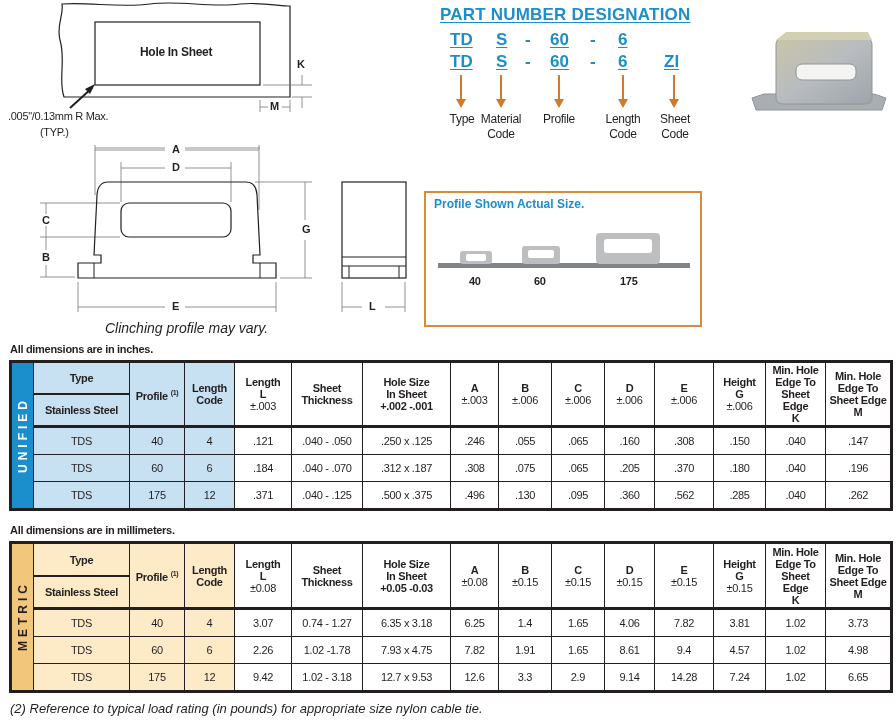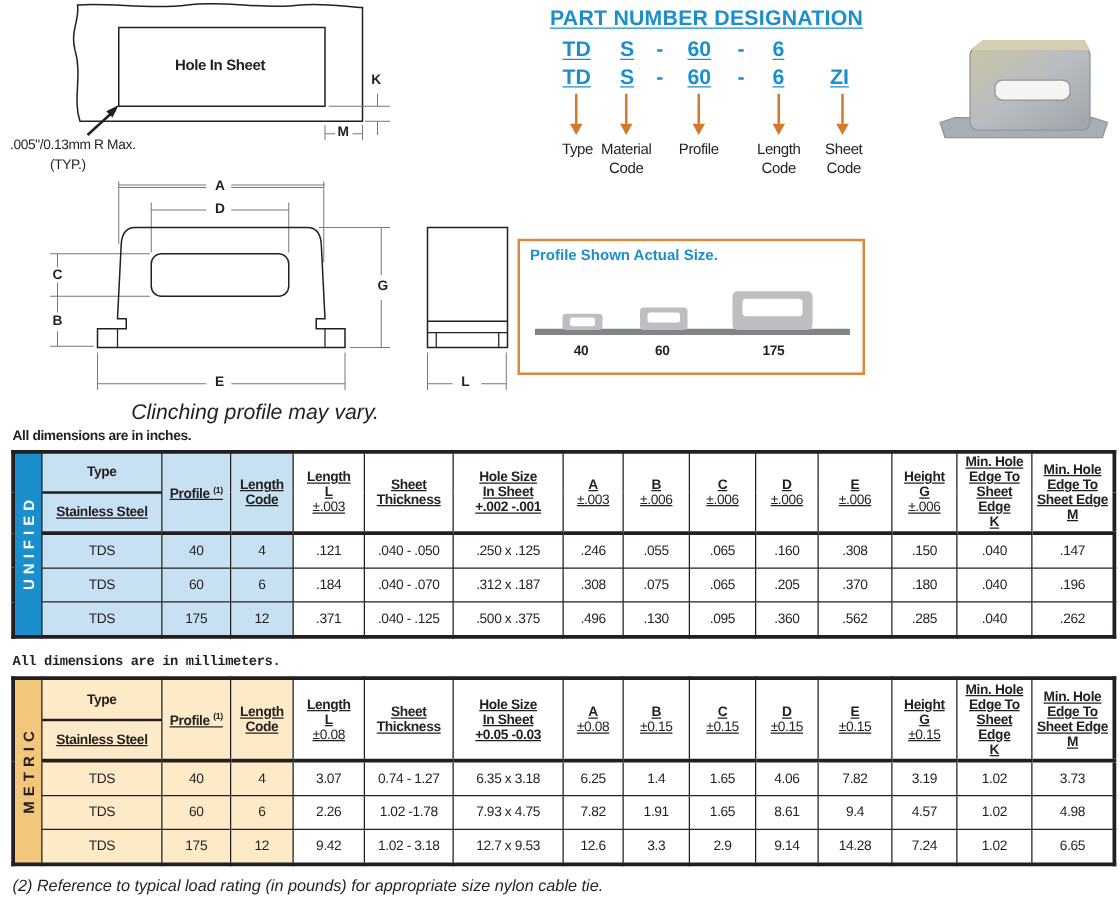--- a/index.html
+++ b/index.html
@@ -10,36 +10,36 @@
 
   
   .pnd-title { left: 440px; top: 5px; font-size: 17px; font-weight: bold; color: #1b8fcc; text-decoration: underline; text-underline-offset: 2px; letter-spacing: 0.2px; }
   .pnd-code { font-size: 17px; font-weight: bold; color: #1b8fcc; text-decoration: underline; text-underline-offset: 2px; }
   .pnd-dash { font-size: 17px; font-weight: bold; color: #1b8fcc; }
   .pnd-arrow { width: 2px; background: #d07a2a; }
   .pnd-arrowhead { width: 0; height: 0; border-left: 5px solid transparent; border-right: 5px solid transparent; border-top: 9px solid #d07a2a; }
   .pnd-label { font-size: 12px; text-align: center; line-height: 15px; color: #231f20; }
 
   
-  .profile-box { left: 414px; top: 191px; width: 278px; height: 109px; border: 2px solid #d98a3d; background: #fff; }
+  .profile-box { left: 424px; top: 191px; width: 278px; height: 136px; border: 2px solid #d98a3d; background: #fff; }
   .profile-title { left: 8px; top: 4px; font-size: 12px; font-weight: bold; color: #1b8fcc; }
   .profile-label { font-size: 11px; font-weight: bold; }
 
   
   .note { font-size: 11px; font-weight: bold; }
   table.spec { border-collapse: collapse; position: absolute; font-size: 11px; text-align: center; }
   table.spec td, table.spec th { border: 1px solid #231f20; padding: 0 2px; font-weight: normal; }
   table.spec th { font-weight: bold; line-height: 12px; }
   .outer { border: 3px solid #231f20; }
   .side-unified { background: #1b8fcc; color: #fff; }
   .side-metric { background: #f2c77c; color: #231f20; }
   .side-label { writing-mode: vertical-rl; transform: rotate(180deg); font-weight: bold; font-size: 12px; letter-spacing: 4px; font-family: "Liberation Sans", sans-serif; }
   .u-fill { background: #c7e1f2; }
   .m-fill { background: #fdebc8; }
-  .thick-b { border-bottom: 3px solid #231f20 !important; text-decoration: underline; }
+  .thick-b { border-bottom: 3px solid #231f20 !important; }
   .footnote { left: 10px; top: 701px; font-size: 13px; font-style: italic; }
   .dim { font-size: 11px; font-weight: bold; }
 </style>
 </head>
 <body>
 
 <div class="abs" style="left:0;top:0;width:320px;height:150px;">
   <svg width="320" height="150">
     <path d="M62,4 C90,2 120,8 150,4 C180,0 210,8 240,4 C260,2 280,6 290,6 L290,97 L64,97 C58,80 66,60 60,40 C56,25 64,15 62,4 Z" fill="none" stroke="#231f20" stroke-width="1.2"></path>
     <rect x="95" y="22" width="165" height="63" fill="none" stroke="#231f20" stroke-width="1.2"></rect>
@@ -103,21 +103,21 @@
     <line x1="349" y1="126" x2="349" y2="138" stroke="#231f20" stroke-width="1"></line>
     <line x1="399" y1="126" x2="399" y2="138" stroke="#231f20" stroke-width="1"></line>
   </svg>
   <div class="abs dim" style="left:172px;top:3px;">A</div>
   <div class="abs dim" style="left:172px;top:21px;">D</div>
   <div class="abs dim" style="left:42px;top:74px;">C</div>
   <div class="abs dim" style="left:42px;top:111px;">B</div>
   <div class="abs dim" style="left:302px;top:83px;">G</div>
   <div class="abs dim" style="left:172px;top:160px;">E</div>
   <div class="abs dim" style="left:369px;top:160px;">L</div>
-  <div class="abs" style="left:105px;top:180px;font-size:17px;font-style:italic;">Clinching profile may vary.</div>
+  <div class="abs" style="left:105px;top:180px;font-size:14px;font-style:italic;">Clinching profile may vary.</div>
 </div>
 
 <div class="abs pnd-title">PART NUMBER DESIGNATION</div>
 
 <div class="abs" style="left:450px;top:30px;width:260px;height:20px;">
   <span class="abs pnd-code" style="left:0;">TD</span>
   <span class="abs pnd-code" style="left:46px;">S</span>
   <span class="abs pnd-dash" style="left:75px;">-</span>
   <span class="abs pnd-code" style="left:100px;">60</span>
   <span class="abs pnd-dash" style="left:140px;">-</span>
@@ -332,21 +332,21 @@
         <td>.095</td>
         <td>.360</td>
     <td>.562</td>
         <td>.285</td>
         <td>.040</td>
         <td>.262</td>
   </tr>
 </tbody>
   </table>
 
-<div class="abs note cond" style="left:10px;top:524px;font-family:Liberation Mono, monospace;">All dimensions are in millimeters.</div>
+<div class="abs note cond" style="left:10px;top:524px;">All dimensions are in millimeters.</div>
 <table class="spec outer cond" style="left:9px;top:541px;width:884px;height:152px;">
   <colgroup>
     <col style="width:23px">
       <col style="width:96px">
       <col style="width:55px">
       <col style="width:50px">
       <col style="width:57px">
       <col style="width:71px">
       <col style="width:88px">
       <col style="width:48px">
@@ -427,21 +427,21 @@
         <td class="m-fill">40</td>
         <td class="m-fill">4</td>
     <td>3.07</td>
         <td>0.74 - 1.27</td>
         <td>6.35 x 3.18</td>
     <td>6.25</td>
         <td>1.4</td>
         <td>1.65</td>
         <td>4.06</td>
     <td>7.82</td>
-        <td>3.19</td>
+        <td>3.81</td>
         <td>1.02</td>
         <td>3.73</td>
   </tr>
   <tr style="height:27px;">
     <td class="m-fill">TDS</td>
         <td class="m-fill">60</td>
         <td class="m-fill">6</td>
     <td>2.26</td>
         <td>1.02 -1.78</td>
         <td>7.93 x 4.75</td>

